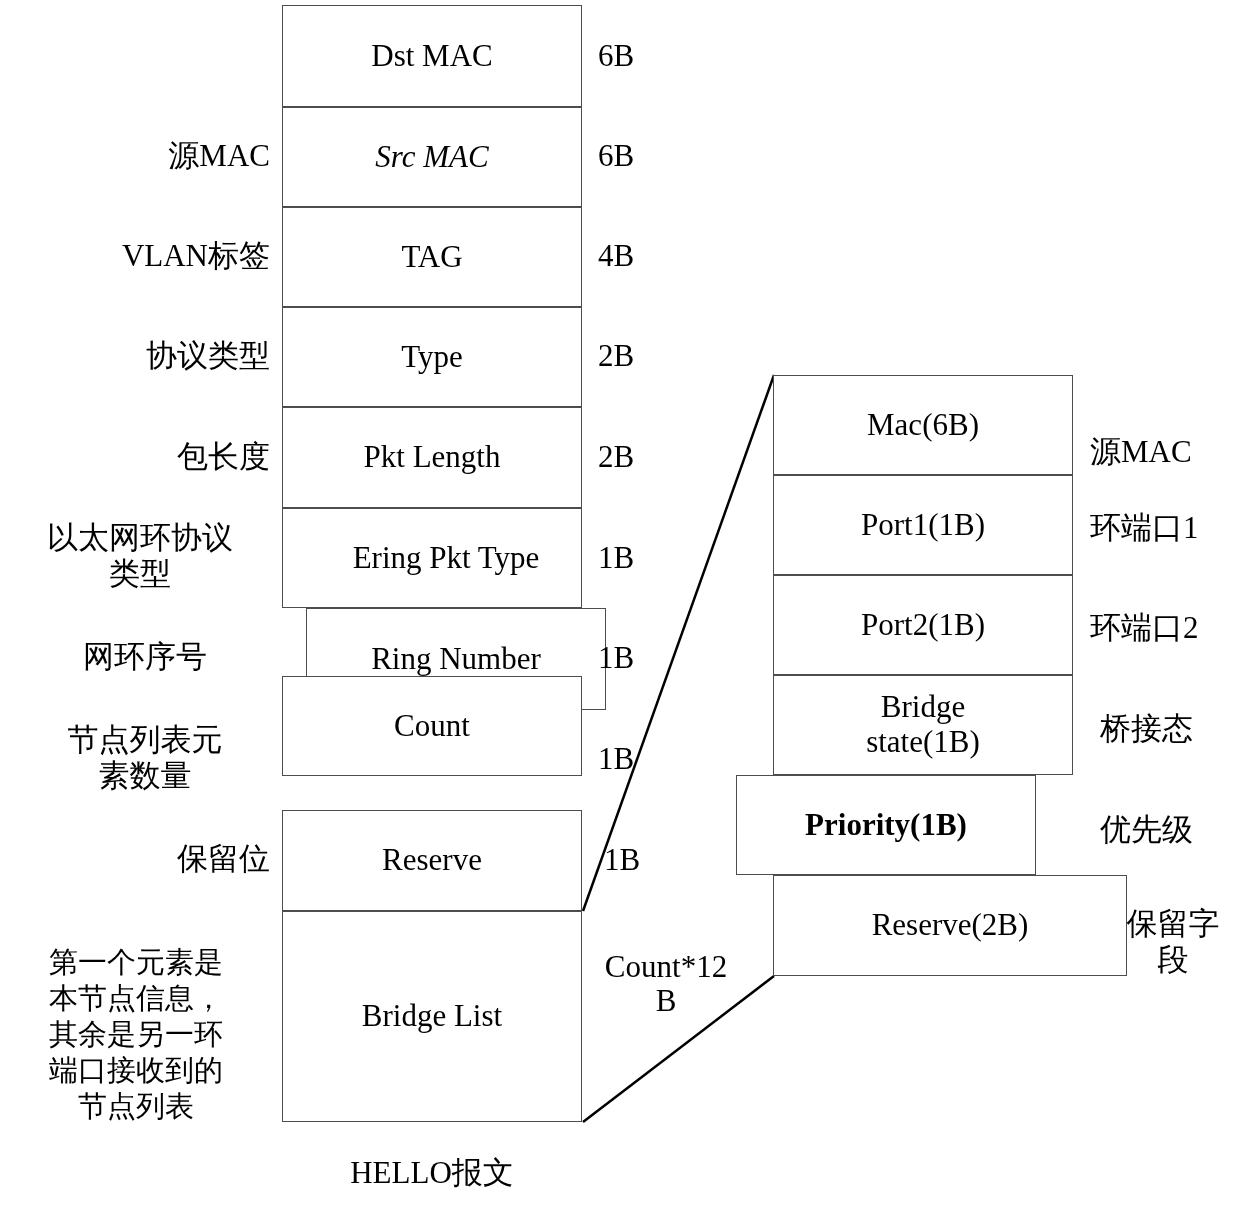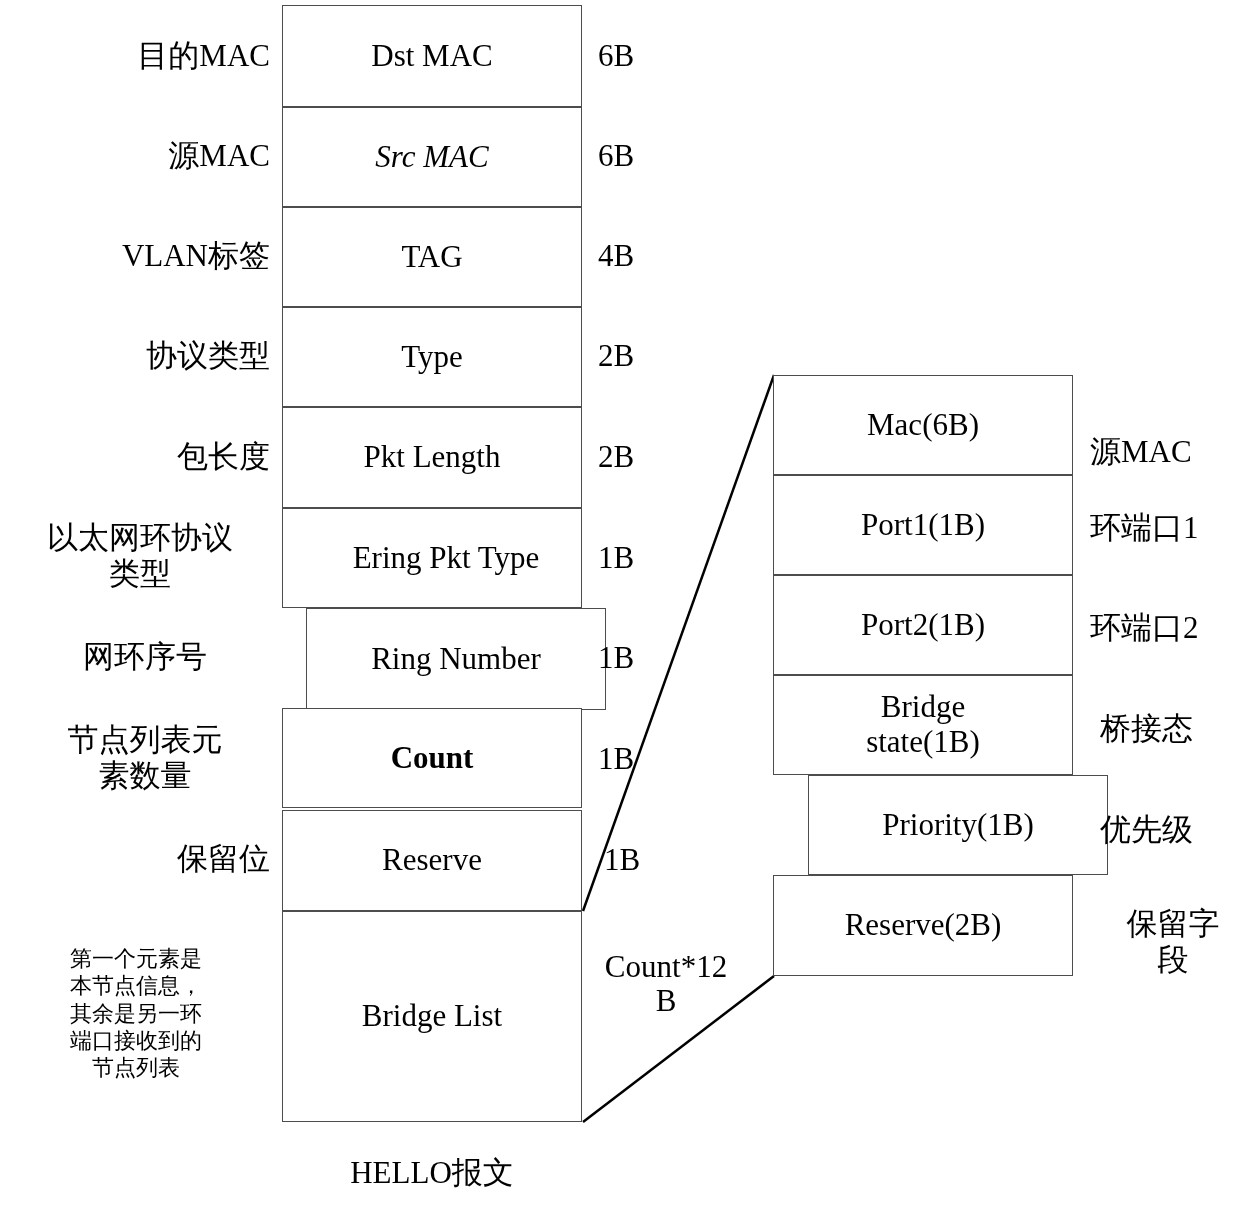--- a/index.html
+++ b/index.html
@@ -57,21 +57,21 @@
 
   .caption {
     position: absolute;
     font-size: 31px;
     text-align: center;
     white-space: nowrap;
   }
 
   .note-block {
     position: absolute;
-    font-size: 22px;
+    font-size: 29px;
     line-height: 1.24;
     text-align: center;
     white-space: pre-line;
   }
 
   svg.connectors {
     position: absolute;
     left: 0;
     top: 0;
     width: 1240px;
@@ -89,25 +89,24 @@
     <line x1="583" y1="1122" x2="774" y2="976" stroke="#000000" stroke-width="2.5"></line>
   </svg>
 
   <div class="cell" style="left:282px; top:5px; width:300px; height:102px;">Dst MAC</div>
   <div class="cell" style="left:282px; top:107px; width:300px; height:100px;font-style:italic;">Src MAC</div>
   <div class="cell" style="left:282px; top:207px; width:300px; height:100px;">TAG</div>
   <div class="cell" style="left:282px; top:307px; width:300px; height:100px;">Type</div>
   <div class="cell" style="left:282px; top:407px; width:300px; height:101px;">Pkt Length</div>
   <div class="cell" style="left:282px; top:508px; width:300px; height:100px;padding-left:28px;">Ering Pkt Type</div>
   <div class="cell" style="left:282px; top:608px; width:300px; height:102px;margin-left:24px;">Ring Number</div>
-  <div class="cell" style="left:282px; top:708px; width:300px; height:100px;font-weight:bold;">Count</div>
+  <div class="cell" style="left:282px; top:676px; width:300px; height:100px;">Count</div>
   <div class="cell" style="left:282px; top:810px; width:300px; height:101px;">Reserve</div>
   <div class="cell" style="left:282px; top:911px; width:300px; height:211px;">Bridge List</div>
 
-  <div class="side-label left" style="left:20px; top:38px; width:250px;">目的MAC</div>
   <div class="side-label left" style="left:20px; top:138px; width:250px;">源MAC</div>
   <div class="side-label left" style="left:20px; top:238px; width:250px;">VLAN标签</div>
   <div class="side-label left" style="left:20px; top:338px; width:250px;">协议类型</div>
   <div class="side-label left" style="left:20px; top:439px; width:250px;">包长度</div>
   <div class="side-label left centered-last" style="left:10px; top:520px; width:260px;">以太网环协议
 类型</div>
   <div class="side-label left" style="left:20px; top:639px; width:250px;text-align:center;">网环序号</div>
   <div class="side-label left centered-last" style="left:20px; top:722px; width:250px;">节点列表元
 素数量</div>
   <div class="side-label left" style="left:20px; top:841px; width:250px;">保留位</div>
@@ -130,22 +129,22 @@
   <div class="size-label" style="left:578px; top:950px; width:176px; text-align:center;">Count*12
 B</div>
 
   <div class="caption" style="left:282px; top:1152px; width:300px;">HELLO报文</div>
 
   <div class="cell" style="left:773px; top:375px; width:300px; height:100px;">Mac(6B)</div>
   <div class="cell" style="left:773px; top:475px; width:300px; height:100px;">Port1(1B)</div>
   <div class="cell" style="left:773px; top:575px; width:300px; height:100px;">Port2(1B)</div>
   <div class="cell" style="left:773px; top:675px; width:300px; height:100px;">Bridge
 state(1B)</div>
-  <div class="cell" style="left:808px; top:775px; width:300px; height:100px;">Priority(1B)</div>
-  <div class="cell" style="left:773px; top:875px; width:300px; height:101px;">Reserve(2B)</div>
+  <div class="cell" style="left:736px; top:775px; width:300px; height:100px;font-weight:bold;">Priority(1B)</div>
+  <div class="cell" style="left:773px; top:875px; width:354px; height:101px;">Reserve(2B)</div>
 
   <div class="side-label right" style="left:1090px; top:434px; width:150px;">源MAC</div>
   <div class="side-label right" style="left:1090px; top:510px; width:150px;">环端口1</div>
   <div class="side-label right" style="left:1090px; top:610px; width:150px;">环端口2</div>
   <div class="side-label right" style="left:1100px; top:711px; width:150px;">桥接态</div>
   <div class="side-label right" style="left:1100px; top:812px; width:150px;">优先级</div>
   <div class="side-label right" style="left:1106px; top:906px; width:134px; text-align:center;">保留字
 段</div>
 
 </div>

